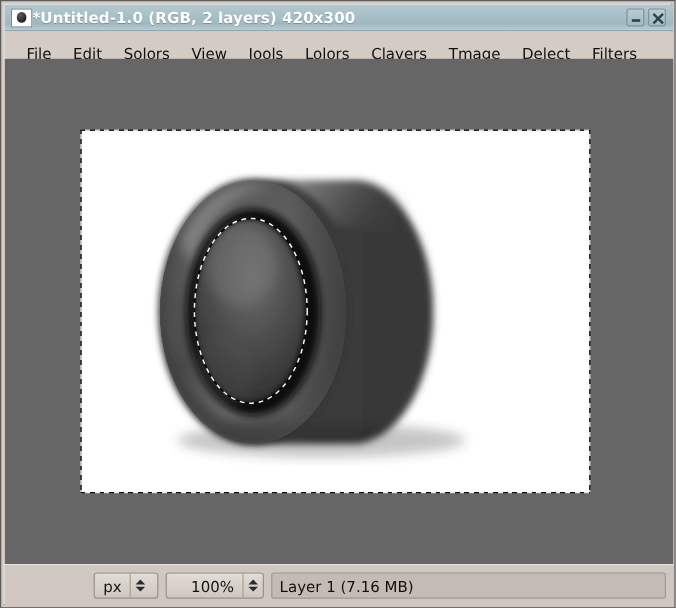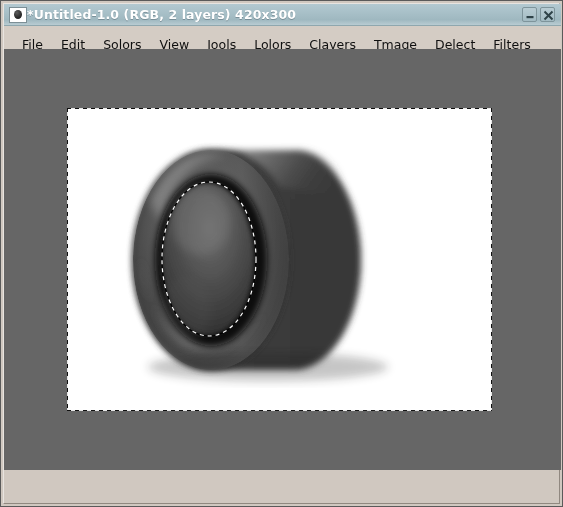--- a/index.html
+++ b/index.html
@@ -380,13 +380,35 @@
 
       <svg id="selection-ellipse" viewBox="0 0 423 301">
         <ellipse cx="141" cy="150" rx="47" ry="77" fill="none" stroke="#000000" stroke-width="1.2"></ellipse>
         <ellipse cx="141" cy="150" rx="47" ry="77" fill="none" stroke="#ffffff" stroke-width="1.2" stroke-dasharray="4 4"></ellipse>
       </svg>
     </div>
 
     <div id="canvas-ants"></div>
   </div>
 
+  <div id="status-bar">
+
+    <div class="spin-box" id="unit-spin">
+      <div class="spin-val">px</div>
+      <div class="spin-sep"></div>
+      <div class="spin-arrows">
+        <div class="ar-up"></div>
+        <div class="ar-dn"></div>
+      </div>
+    </div>
+
+    <div class="spin-box" id="zoom-spin">
+      <div class="spin-val">100%</div>
+      <div class="spin-sep"></div>
+      <div class="spin-arrows">
+        <div class="ar-up"></div>
+        <div class="ar-dn"></div>
+      </div>
+    </div>
+
+    <div id="status-message">Layer 1 (7.16 MB)</div>
+  </div>
 </div>
 
 </body></html>

